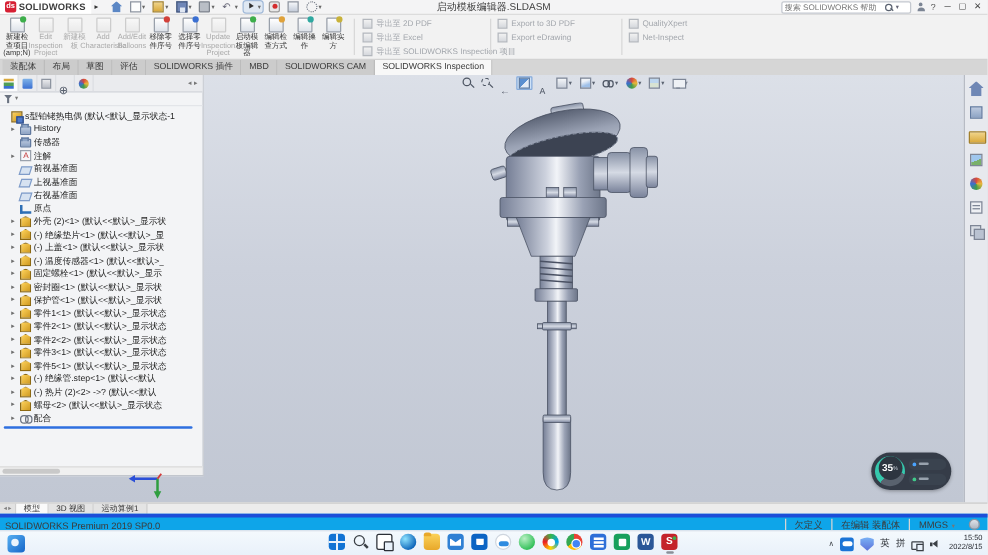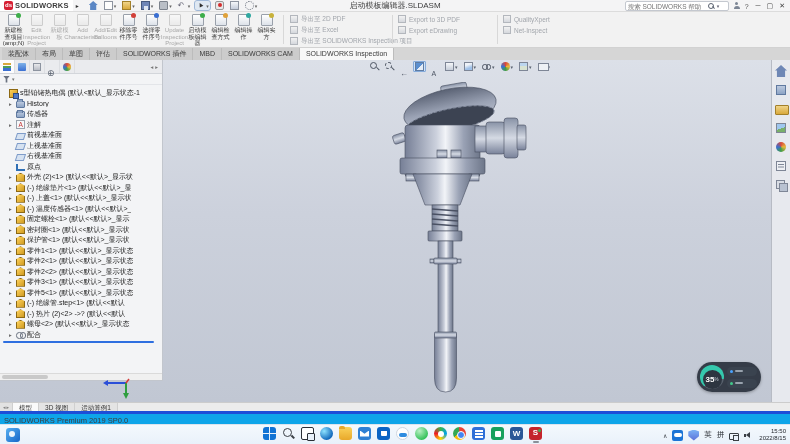--- a/index.html
+++ b/index.html
@@ -174,21 +174,21 @@
 
   
   .triad { position:absolute; left:100px; top:316px; }
 
   
   .zoomwidget { position:absolute; left:697px; top:302px; width:64px; height:30px; border-radius:15px;
     background:rgba(45,53,64,.95); display:flex; align-items:center; padding:0 4px 0 3px; gap:3px;
     box-shadow:0 1px 3px rgba(0,0,0,.3); }
   .zw-circle { width:24px; height:24px; border-radius:50%; flex:0 0 24px;
     background:conic-gradient(from 220deg,#35c8ad 0deg 240deg,#59626e 240deg 360deg);
-    display:flex; align-items:flex-end; justify-content:center; }
+    display:flex; align-items:flex-start; justify-content:center; }
   .zw-inner { width:19px; height:19px; border-radius:50%; background:#2d3540; color:#fff;
     font-size:8px; font-weight:bold; display:flex; align-items:center; justify-content:center; gap:0; }
   .zw-unit { font-size:4.5px; font-weight:normal; color:#c9d1da; }
   .zw-btns { display:flex; flex-direction:column; gap:3px; flex:1; }
   .zw-btn { height:9px; border-radius:5px; background:#3a434f; display:flex; align-items:center; gap:2px; padding:0 3px; }
   .zw-dot { width:3px; height:3px; border-radius:50%; }
   .zw-dot.blue { background:#4aa3ff; } .zw-dot.green { background:#41c98a; }
   .zw-bar { width:8px; height:2px; background:#98a2ad; border-radius:1px; }
 
   
@@ -843,20 +843,26 @@
         </div>
 
         <div class="doctab">
           <span>运动算例1</span>
         </div>
       </div>
   </div>
 
   <div class="statusbar">
     <span class="sb-left">SOLIDWORKS Premium 2019 SP0.0</span>
+    <div class="sb-right">
+      <span class="sb-item">欠定义</span>
+      <span class="sb-item">在编辑 装配体</span>
+      <span class="sb-item dd">MMGS</span>
+      <span class="sb-icon"></span>
+    </div>
   </div>
 
   <div class="taskbar">
     <div class="tb-widgets"></div>
     <div class="tb-center">
 
         <div class="tb-app">
           <span class="tbico ic-tb-start"></span>
           <span class="tb-underline"></span>
         </div>

